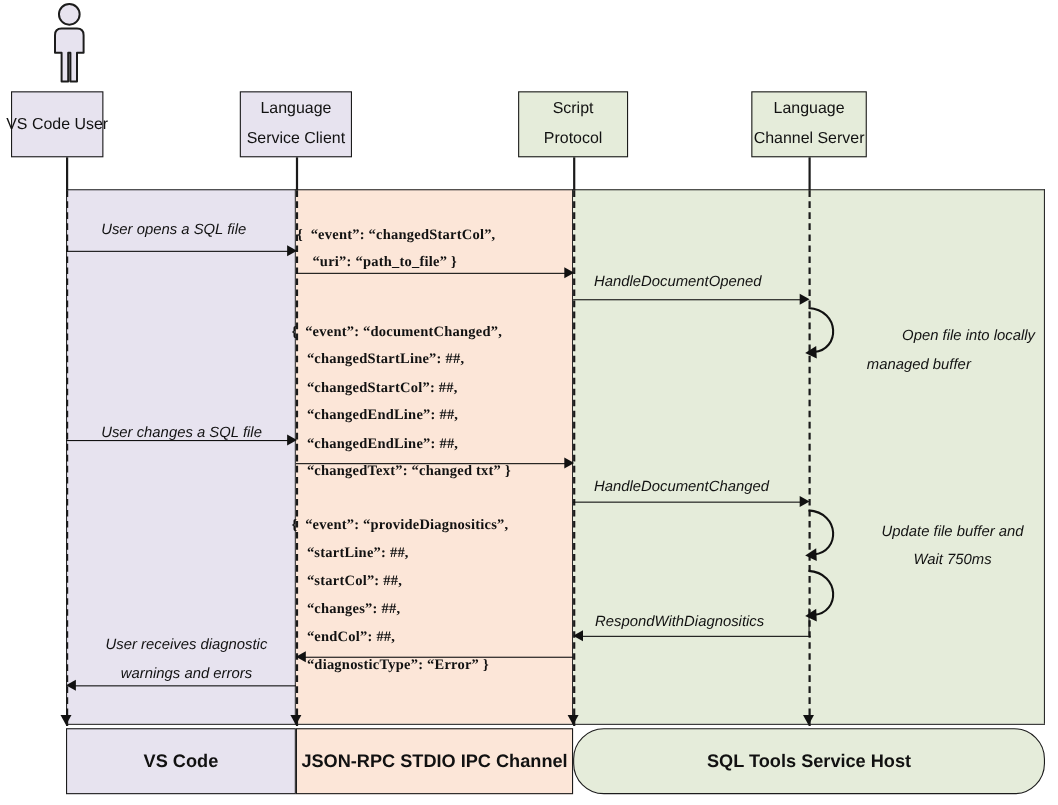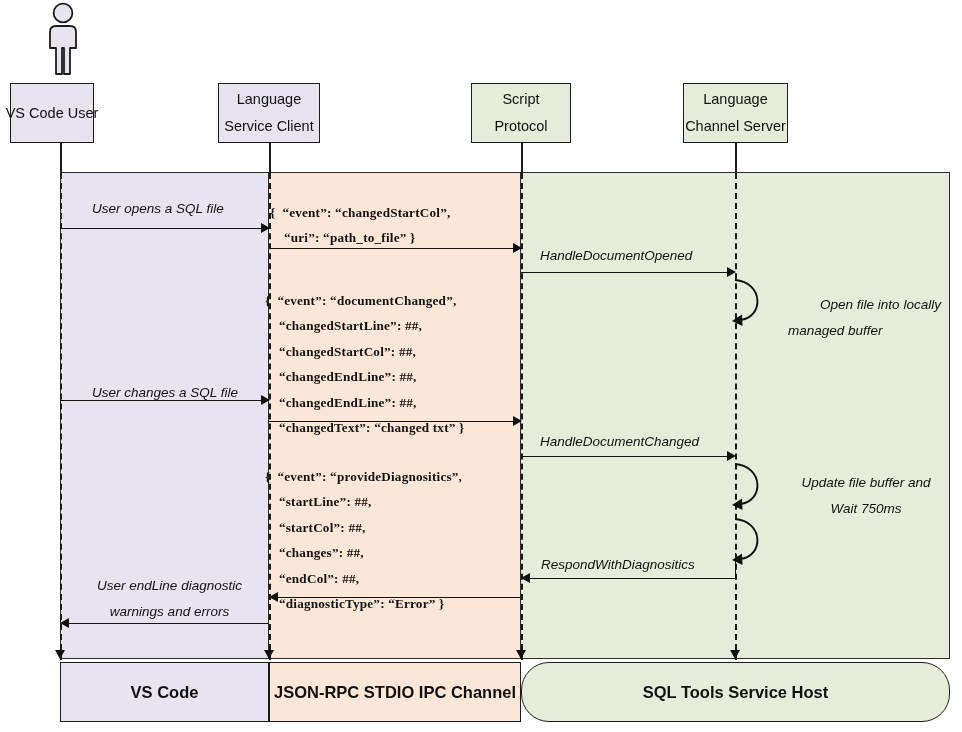--- a/index.html
+++ b/index.html
@@ -167,21 +167,21 @@
   <div class="arrow" style="left:529px;top:578px;width:208px;"></div>
   <div class="ahead l" style="left:521px;top:572.5px;"></div>
   <div class="mlabel" style="left:541px;top:557px;">RespondWithDiagnositics</div>
 
   <div class="arrow" style="left:277px;top:597px;width:244px;"></div>
   <div class="ahead l" style="left:269px;top:591.5px;"></div>
 
   <div class="arrow" style="left:68px;top:623px;width:201px;"></div>
   <div class="ahead l" style="left:60px;top:617.5px;"></div>
   <div class="mlabel2" style="left:72px;top:573px;width:195px;">
-    <span style="display:block">User endLine diagnostic</span>
+    <span style="display:block">User receives diagnostic</span>
     <span style="display:block">warnings and errors</span>
   </div>
 
   <div class="footer" style="left:60px;top:662px;width:209px;height:60px;background:#e7e3ef;">
     <span>VS Code</span>
   </div>
   <div class="footer" style="left:269px;top:662px;width:252px;height:60px;background:#fce6d8;">
     <span>JSON-RPC STDIO IPC Channel</span>
   </div>
   <div class="footer" style="left:521px;top:662px;width:429px;height:60px;background:#e5ecda;border-radius:28px;">

